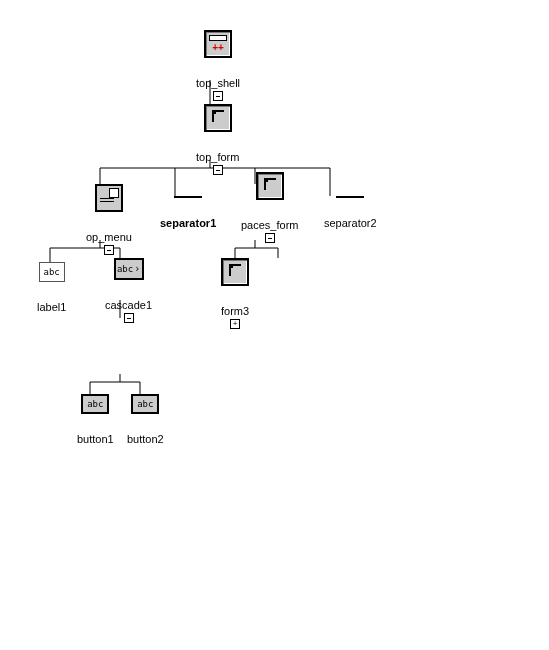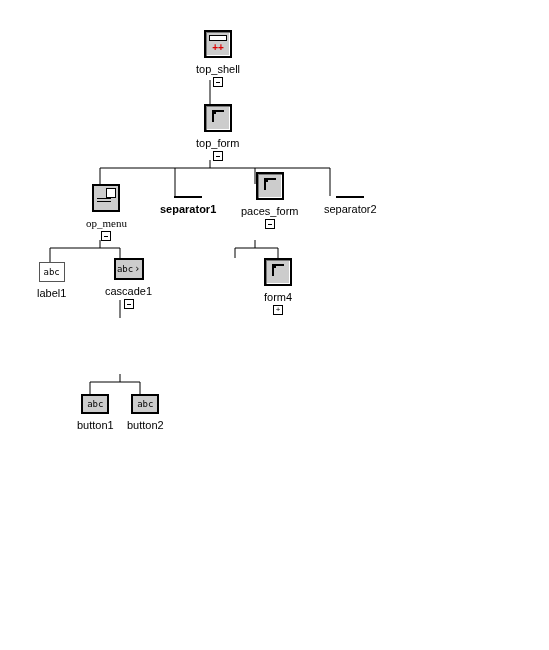--- a/index.html
+++ b/index.html
@@ -1,18 +1,18 @@
 <!DOCTYPE html>
 <html><head>
 <meta charset="utf-8">
 <style>
   html,body{margin:0;padding:0;background:#fff;font-family:Helvetica,Arial,sans-serif;font-size:11px;color:#000;}
   .canvas{position:relative;width:549px;height:650px;}
   .node{position:absolute;text-align:center;}
-  .icon{width:28px;height:28px;border:2px solid #000;background:#ccc;margin:0 auto 5px auto;display:flex;align-items:center;justify-content:center;box-sizing:border-box;box-shadow:1px 1px 0 #777 inset, -1px -1px 0 #fff inset;}
+  .icon{width:28px;height:28px;border:2px solid #000;background:#ccc;margin:0 auto 19px auto;display:flex;align-items:center;justify-content:center;box-sizing:border-box;box-shadow:1px 1px 0 #777 inset, -1px -1px 0 #fff inset;}
   .icon.flat{border:1px solid #555;background:#fff;box-shadow:none;width:26px;height:20px;}
   .icon.sep{border:none;background:none;width:28px;height:2px;border-top:2px solid #000;box-shadow:none;}
   .label{display:block;line-height:1.1;white-space:nowrap;}
   .expander{width:8px;height:8px;border:1px solid #000;background:#fff;margin:2px auto 0 auto;display:flex;align-items:center;justify-content:center;font-size:8px;line-height:6px;}
   .expander.minus::after{content:"";display:block;width:4px;height:1px;background:#000;}
   .expander.plus::after{content:"+";font-size:8px;line-height:8px;}
   svg.lines{position:absolute;left:0;top:0;pointer-events:none;}
   
   .g-shell{width:100%;height:100%;position:relative;}
   .g-shell::before{content:"";position:absolute;left:3px;right:3px;top:3px;height:4px;background:#fff;border:1px solid #000;}
@@ -71,21 +71,21 @@
   </div>
 
   <div class="node" style="left:196px;top:104px;">
     <div class="icon">
         <div class="g-form"></div>
       </div>
     <span class="label">top_form</span>
     <div class="expander minus"></div>
   </div>
 
-  <div class="node" style="left:86px;top:184px;font-family:Liberation Serif, serif;">
+  <div class="node" style="left:86px;top:184px;">
     <div class="icon">
         <div class="g-op"></div>
       </div>
     <span class="label">op_menu</span>
     <div class="expander minus"></div>
   </div>
 
   <div class="node" style="left:160px;top:196px;font-weight:bold;">
     <div class="icon sep"></div>
     <span class="label">separator1</span>
@@ -112,28 +112,28 @@
   </div>
 
   <div class="node" style="left:105px;top:258px;">
     <div class="icon flat" style="border:2px solid #000;background:#ccc;width:30px;height:22px;">
         <span class="g-abc arrow" style="line-height:18px;">abc</span>
       </div>
     <span class="label">cascade1</span>
     <div class="expander minus"></div>
   </div>
 
-
-  <div class="node" style="left:264px;top:258px;">
+  <div class="node" style="left:221px;top:258px;">
     <div class="icon">
         <div class="g-form"></div>
       </div>
-    <span class="label">form4</span>
+    <span class="label">form3</span>
     <div class="expander plus"></div>
   </div>
+
 
 
   <div class="node" style="left:77px;top:394px;">
     <div class="icon flat" style="border:2px solid #000;background:#ccc;width:28px;height:20px;">
         <span class="g-abc" style="line-height:16px;">abc</span>
       </div>
     <span class="label">button1</span>
   </div>
 
   <div class="node" style="left:127px;top:394px;">

